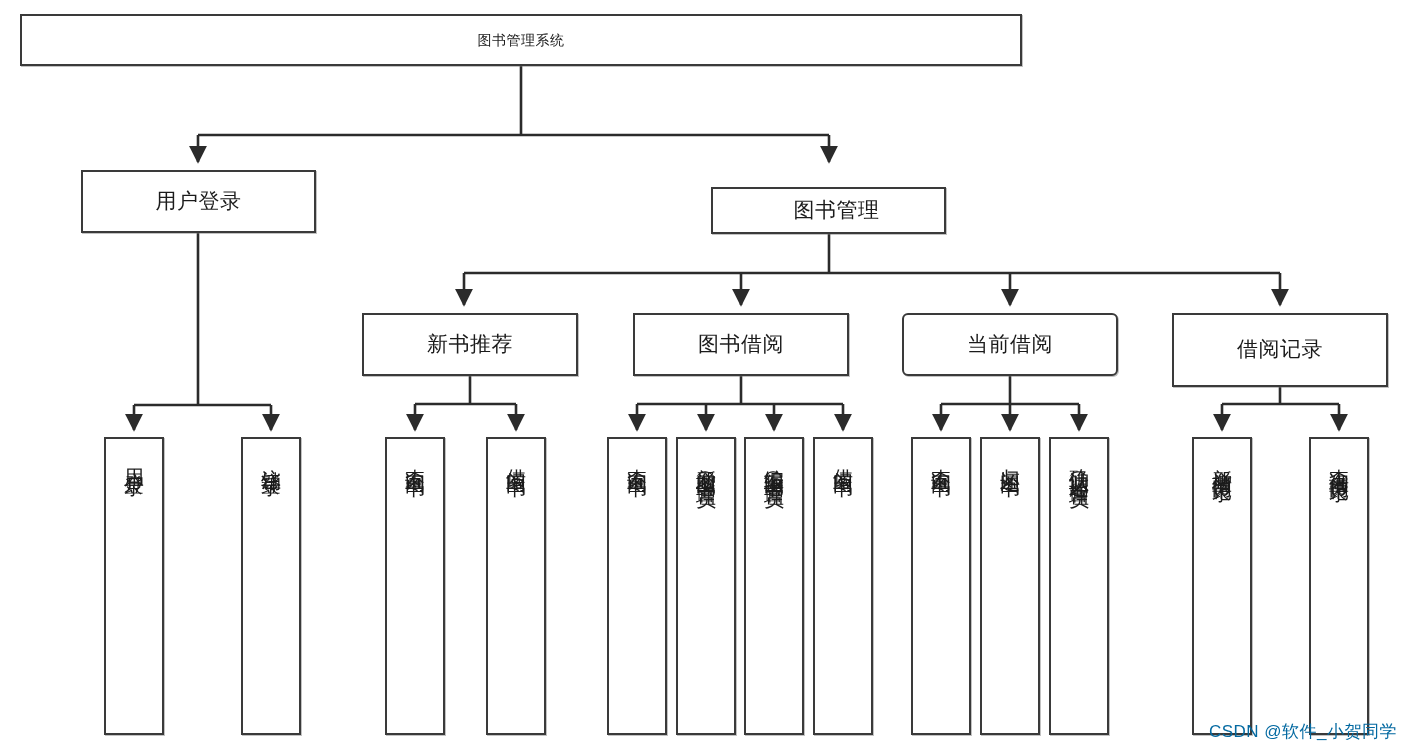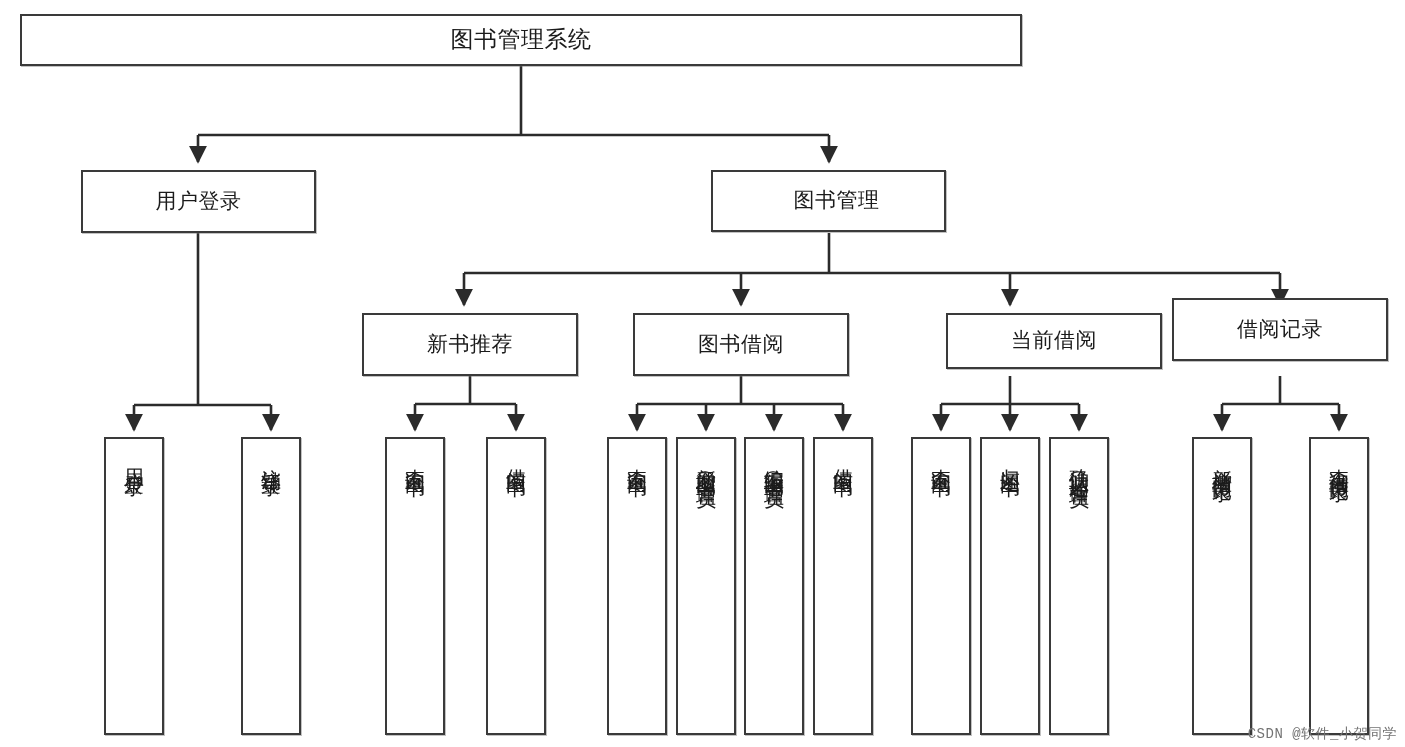--- a/index.html
+++ b/index.html
@@ -40,44 +40,44 @@
     display: block;
     text-align: center;
     letter-spacing: 0.5px;
   }
   
   .node.horiz .label {
     font-size: 21px;
     line-height: 1.2;
     white-space: nowrap;
   }
-  .node.root .label { font-size: 23px; }
+  .node.root .label { font-size: 14px; }
   
   .node.vert {
     align-items: flex-start;
     justify-content: center;
     padding-top: 14px;
   }
   .node.vert .label {
     writing-mode: vertical-rl;
     text-orientation: upright;
     font-size: 20px;
     line-height: 1.35;
     letter-spacing: 3px;
     white-space: nowrap;
   }
   #watermark {
     position: absolute;
     right: 8px;
     bottom: 4px;
-    font-size: 14px;
-    color: #737373;
+    font-size: 17px;
+    color: #0369a1;
     letter-spacing: 0.5px;
     white-space: nowrap;
-    font-family: Liberation Mono, monospace;
+    font-family: Liberation Sans, sans-serif;
   }
 </style>
 </head>
 <body>
 
 <div id="canvas">
 
   <svg class="edges" viewBox="0 0 1405 747" xmlns="http://www.w3.org/2000/svg">
     <defs>
       <marker id="arrow" viewBox="0 0 10 10" refX="9" refY="5" markerWidth="7" markerHeight="7" orient="auto-start-reverse">
@@ -128,34 +128,34 @@
     </g>
   </svg>
 
   <div class="node horiz root" style="left:20px; top:14px; width:1002px; height:52px;">
     <span class="label">图书管理系统</span>
   </div>
 
   <div class="node horiz" style="left:81px; top:170px; width:235px; height:63px;">
     <span class="label">用户登录</span>
   </div>
-  <div class="node horiz" style="left:711px; top:170px; width:235px; height:62px;padding-left:16px;">
+  <div class="node horiz" style="left:711px; top:187px; width:235px; height:47px;padding-left:16px;">
     <span class="label">图书管理</span>
   </div>
 
   <div class="node horiz" style="left:362px; top:313px; width:216px; height:63px;font-family:Liberation Serif, serif;">
     <span class="label">新书推荐</span>
   </div>
   <div class="node horiz" style="left:633px; top:313px; width:216px; height:63px;align-items:center;">
     <span class="label">图书借阅</span>
   </div>
-  <div class="node horiz" style="left:946px; top:313px; width:216px; height:56px;">
+  <div class="node horiz" style="left:902px; top:313px; width:216px; height:63px;border-radius:6px;">
     <span class="label">当前借阅</span>
   </div>
-  <div class="node horiz" style="left:1172px; top:298px; width:216px; height:63px;font-family:Liberation Serif, serif;">
+  <div class="node horiz" style="left:1172px; top:313px; width:216px; height:74px;font-family:Liberation Serif, serif;">
     <span class="label">借阅记录</span>
   </div>
 
   <div class="node vert" style="left:104px; top:437px; width:60px; height:298px;">
     <span class="label">用户登录</span>
   </div>
   <div class="node vert" style="left:241px; top:437px; width:60px; height:298px;">
     <span class="label">注销登录</span>
   </div>
 

